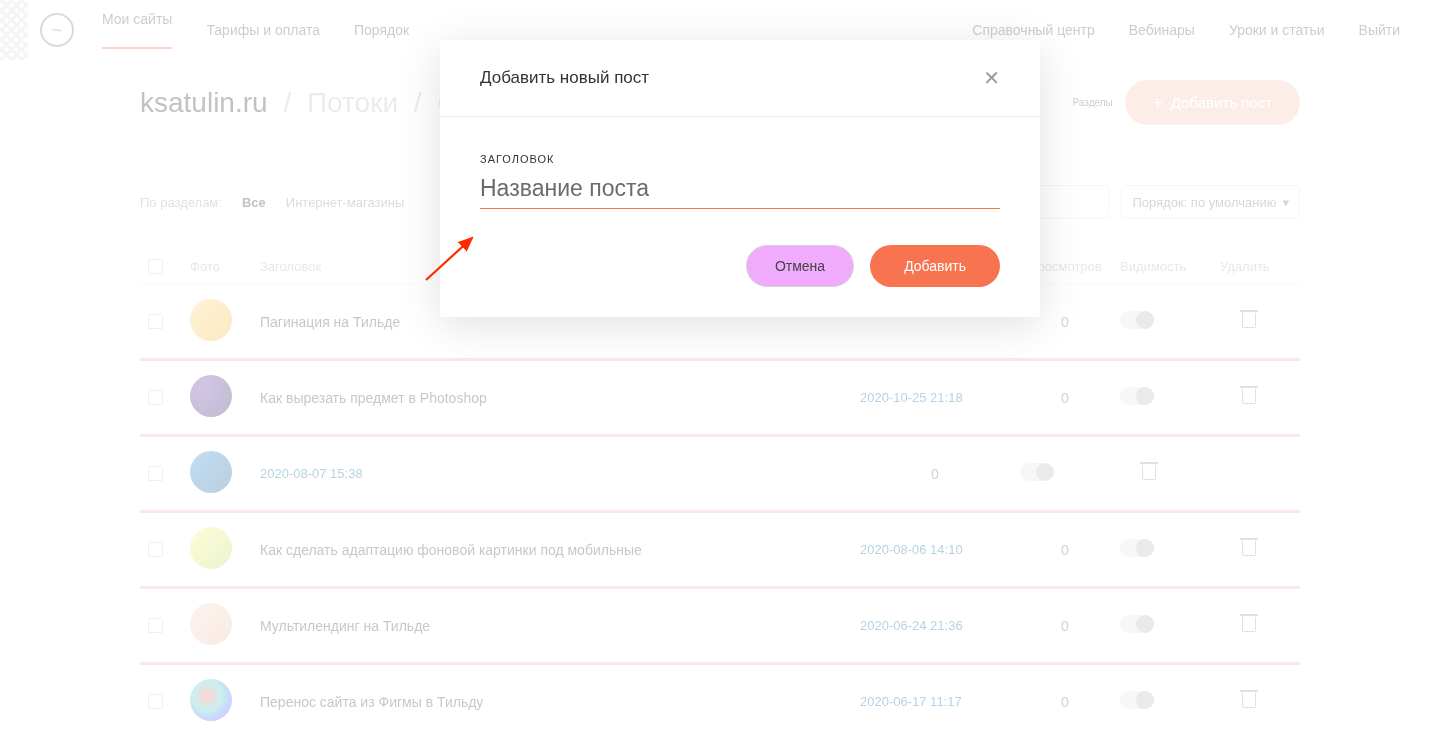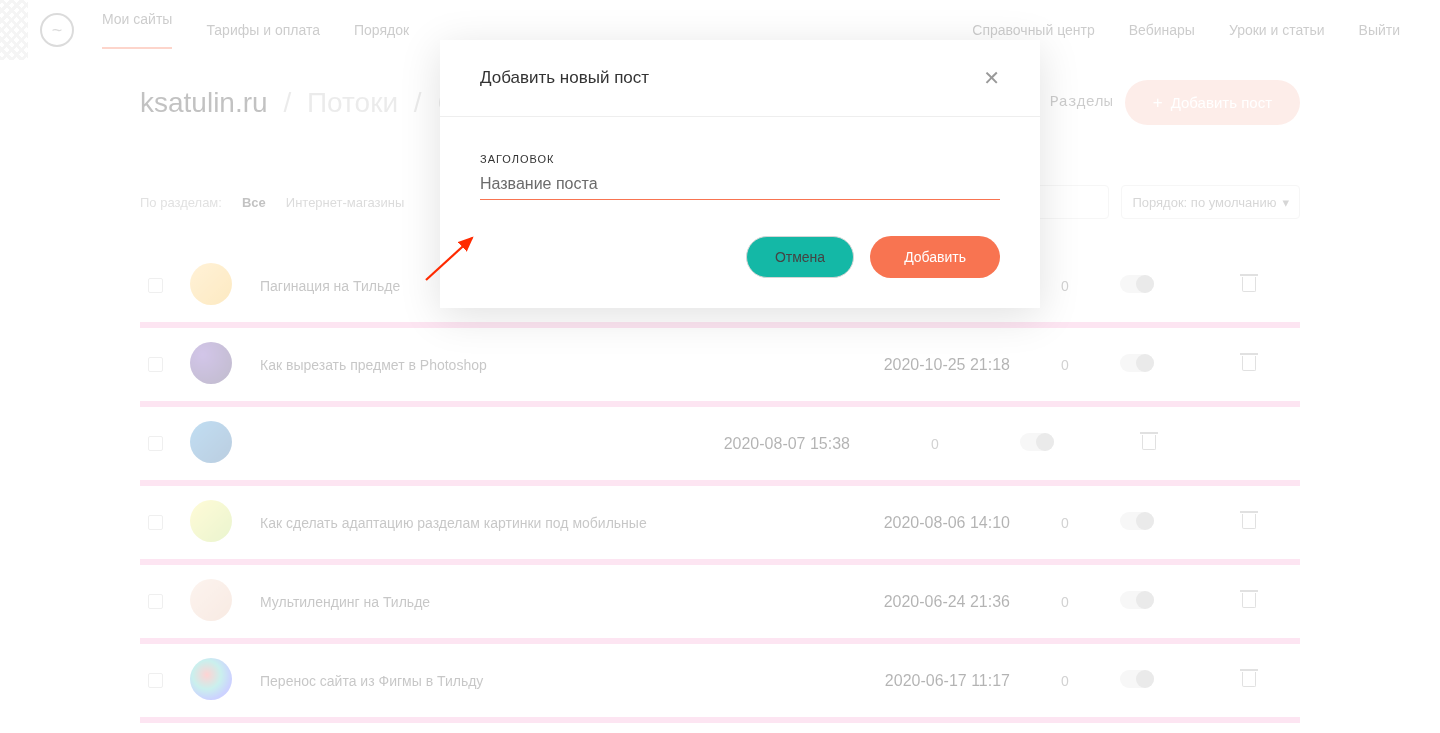--- a/index.html
+++ b/index.html
@@ -23,62 +23,62 @@
   .nav-left a,.nav-right a{color:#555;text-decoration:none;cursor:pointer;}
   .nav-left a.active{border-bottom:2px solid var(--accent);padding-bottom:20px;}
   .nav-right{margin-left:auto;display:flex;gap:34px;align-items:center;}
   
   .page{padding:20px 140px 0;}
   .page-head{display:flex;align-items:center;}
   .breadcrumb{font-size:28px;color:#333;font-weight:300;}
   .breadcrumb .sep{color:#bdbdbd;margin:0 8px;}
   .breadcrumb .muted{color:#bdbdbd;}
   .head-actions{margin-left:auto;display:flex;align-items:center;gap:12px;}
-  .sections-link{font-size:15px;color:#555;font-family:Liberation Mono, monospace;}
+  .sections-link{font-size:10px;color:#555;}
   .add-post-btn{background:#f9c2b5;color:#fff;border:none;border-radius:30px;padding:14px 28px;font-size:15px;display:flex;align-items:center;gap:8px;cursor:pointer;}
   .add-post-btn .plus{font-size:17px;line-height:1;}
   
   .filters{display:flex;align-items:center;margin-top:60px;font-size:13px;color:#888;gap:20px;}
   .filters .label{color:#999;}
   .filters .cat{cursor:pointer;color:#888;text-align:center;}
   .filters .cat.active{color:#333;font-weight:600;}
   .filters-right{margin-left:auto;display:flex;gap:12px;align-items:center;}
   .search{border:1px solid var(--border);border-radius:4px;width:180px;height:34px;display:flex;align-items:center;padding:0 10px;font-size:13px;color:#aaa;background:#fff;}
   .sort{border:1px solid var(--border);border-radius:4px;height:34px;display:flex;align-items:center;padding:0 10px;font-size:13px;color:#777;background:#fff;gap:6px;}
   
   .table{margin-top:30px;font-size:14px;}
   .thead,.trow{display:grid;grid-template-columns:40px 60px 1fr 150px 90px 90px 80px;align-items:center;gap:10px;}
   .thead{color:#b0b0b0;font-size:13px;padding:10px 0;border-bottom:1px solid #eee;}
-  .trow{padding:14px 0;border-bottom:6px solid #f9a8d4;color:#444;}
+  .trow{padding:14px 0;border-bottom:3px solid #f9a8d4;color:#444;}
   .checkbox{width:15px;height:15px;border:1px solid #c8c8c8;border-radius:2px;margin-left:8px;cursor:pointer;}
   .thumb{width:42px;height:42px;border-radius:50%;background:linear-gradient(135deg,#ffd27a,#f7b733);display:inline-block;}
   .thumb.t2{background:radial-gradient(circle at 30% 30%,#6a3fb5,#2e1d56);}
   .thumb.t3{background:linear-gradient(135deg,#2f8fd4,#1c5a97);}
   .thumb.t4{background:linear-gradient(135deg,#fff27a,#b8db5e);}
   .thumb.t5{background:linear-gradient(135deg,#f5d8c8,#e8b9a0);}
   .thumb.t6{background:radial-gradient(circle at 40% 40%,#ff6b6b,#4ecdc4 40%,#5568ff 70%);}
-  .date{color:#000000;font-size:16px;text-align:right;}
+  .date{color:#0369a1;font-size:13px;text-align:left;}
   .views{text-align:center;color:#666;}
   .toggle{width:34px;height:18px;background:#e3e3e3;border-radius:10px;position:relative;display:inline-block;cursor:pointer;}
   .toggle::after{content:"";position:absolute;width:18px;height:18px;background:#b7b7b7;border-radius:50%;right:0;top:0;}
   .trash{width:14px;height:15px;border:1.5px solid #9a9a9a;border-top:none;border-radius:0 0 2px 2px;position:relative;display:inline-block;cursor:pointer;margin-left:22px;}
   .trash::before{content:"";position:absolute;width:18px;height:2px;background:#9a9a9a;top:-3px;left:-3px;}
   
   .dim{position:absolute;inset:0;background:rgba(255,255,255,0.7);}
   
   .modal{position:absolute;top:40px;left:440px;width:600px;background:#fff;box-shadow:0 8px 40px rgba(0,0,0,.12);}
   .modal-head{padding:28px 40px;border-bottom:1px solid #eee;display:flex;align-items:center;}
   .modal-title{font-size:17px;color:#333;font-weight:300;}
   .close-x{margin-left:auto;font-size:20px;color:#999;cursor:pointer;line-height:1;}
   .modal-body{padding:36px 40px 30px;}
   .field-label{font-size:11px;letter-spacing:1px;color:#333;}
-  .field-input{width:100%;border:none;border-bottom:1px solid var(--accent);font-size:16px;padding:10px 0 6px;color:#6b6b6b;outline:none;font-weight:300;}
+  .field-input{width:100%;border:none;border-bottom:1px solid var(--accent);font-size:23px;padding:10px 0 6px;color:#6b6b6b;outline:none;font-weight:300;}
   .field-input::placeholder{color:#6b6b6b;}
   .modal-actions{display:flex;justify-content:flex-end;gap:16px;margin-top:36px;}
-  .btn-cancel{background:#14b8a6;border:1px solid #d5d5d5;color:#444;border-radius:28px;padding:12px 28px;font-size:14px;cursor:pointer;}
+  .btn-cancel{background:#f0abfc;border:1px solid #d5d5d5;color:#444;border-radius:28px;padding:12px 28px;font-size:14px;cursor:pointer;}
   .btn-add{background:var(--accent);border:none;color:#fff;border-radius:28px;padding:0 34px;font-size:14px;cursor:pointer;}
   
   .arrow{position:absolute;top:226px;left:416px;pointer-events:none;}
 </style>
 </head>
 <body>
 
 <div class="zigzag"></div>
 
 <div class="topnav">
@@ -123,20 +123,31 @@
         <span>ос</span>
       </div>
       <div class="sort">
         <span>Порядок: по умолчанию</span>
         <span>▾</span>
       </div>
     </div>
   </div>
 
   <div class="table">
+    <div class="thead">
+      <div>
+          <div class="checkbox"></div>
+        </div>
+      <div>Фото</div>
+      <div>Заголовок</div>
+      <div></div>
+      <div style="text-align:center">Просмотров</div>
+      <div>Видимость</div>
+      <div>Удалить</div>
+    </div>
     <div id="rows">
         <div class="trow">
           <div>
             <div class="checkbox"></div>
           </div>
           <div><span class="thumb t1"></span></div>
           <div>Пагинация на Тильде</div>
           <div class="date"></div>
           <div class="views">0</div>
           <div><span class="toggle"></span></div>
@@ -161,21 +172,21 @@
           <div class="date">2020-08-07 15:38</div>
           <div class="views">0</div>
           <div><span class="toggle"></span></div>
           <div><span class="trash"></span></div>
         </div>
         <div class="trow">
           <div>
             <div class="checkbox"></div>
           </div>
           <div><span class="thumb t4"></span></div>
-          <div>Как сделать адаптацию разделам картинки под мобильные</div>
+          <div>Как сделать адаптацию фоновой картинки под мобильные</div>
           <div class="date">2020-08-06 14:10</div>
           <div class="views">0</div>
           <div><span class="toggle"></span></div>
           <div><span class="trash"></span></div>
         </div>
         <div class="trow">
           <div>
             <div class="checkbox"></div>
           </div>
           <div><span class="thumb t5"></span></div>

